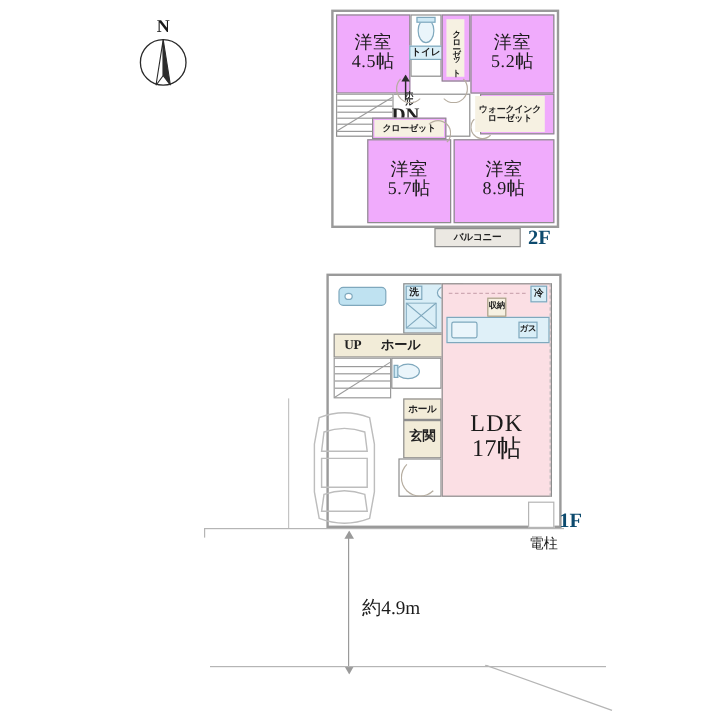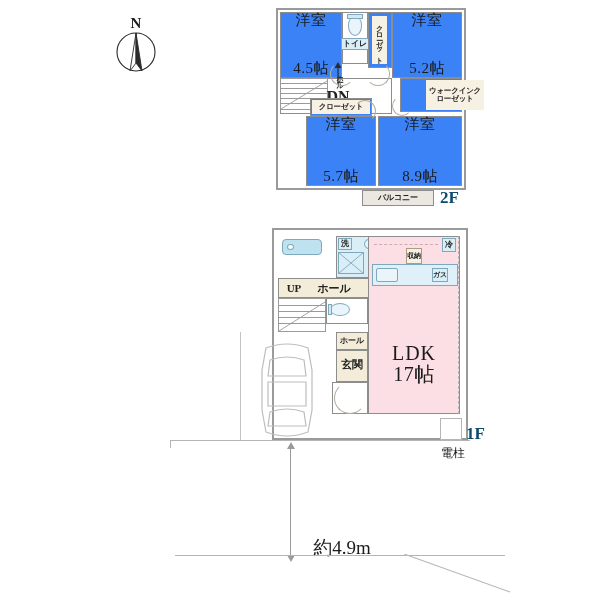--- a/index.html
+++ b/index.html
@@ -15,21 +15,21 @@
   .abs{position:absolute;box-sizing:border-box;}
 
   
   .room{
     position:absolute;box-sizing:border-box;
     border:1.5px solid #8d8d8d;
     display:flex;align-items:center;justify-content:center;
     flex-direction:column;
     line-height:1.05;
   }
-  .tatami{background:#3b82f6;justify-content:space-between;}
+  .tatami{background:#f0abfc;}
   .ldk{background:#fbdfe4;}
   .water{background:#d9eef7;}
   .hall{background:#f2ecd8;}
   .entry{background:#f2ecd8;}
   .white{background:#ffffff;}
   .balcony{background:#ebe8e2;}
 
   .rname{font-size:15px;letter-spacing:.5px;}
   .rsize{font-size:15px;letter-spacing:.5px;}
   .big .rname{font-size:20px;letter-spacing:1px;}
@@ -140,21 +140,21 @@
   </div>
 
   <div class="tag vert" style="left:336px;top:64px;height:28px;font-size:7px;">ホール</div>
   <svg width="14" height="22" viewBox="0 0 14 22" style="position:absolute;left:331px;top:62px;">
     <line x1="7" y1="22" x2="7" y2="4" stroke="#2b2b2b" stroke-width="1.2"></line>
     <polygon points="7,0 3.5,6 10.5,6" fill="#2b2b2b"></polygon>
   </svg>
   <div class="tag" style="left:326px;top:88px;width:24px;font-size:16px;font-family:'Liberation Serif',serif;">DN</div>
 
   <div class="room tatami" style="left:400px;top:78px;width:62px;height:34px;"></div>
-  <div class="chip" style="left:426px;top:80px;width:58px;height:30px;background:#f6f1e2;border:none;font-size:7.5px;">ウォークインクローゼット</div>
+  <div class="chip" style="left:396px;top:80px;width:58px;height:30px;background:#f6f1e2;border:none;font-size:7.5px;">ウォークインクローゼット</div>
 
   <div class="room tatami" style="left:310px;top:98px;width:62px;height:18px;"></div>
   <div class="chip" style="left:312px;top:100px;width:58px;height:14px;background:#f6f1e2;border:none;font-size:7.5px;">クローゼット</div>
 
   <div class="room tatami" style="left:306px;top:116px;width:70px;height:70px;">
     <span class="rname">洋室</span>
     <span class="rsize">5.7帖</span>
   </div>
 
   <div class="room tatami" style="left:378px;top:116px;width:84px;height:70px;">
@@ -251,20 +251,20 @@
   <div class="plaintext" style="left:428px;top:446px;width:50px;font-size:12px;">電柱</div>
 
   <div class="dim-arrow" style="left:290px;top:446px;height:112px;"></div>
   <svg width="10" height="10" viewBox="0 0 10 10" style="position:absolute;left:286px;top:442px;">
     <polygon points="5,0 1,7 9,7" fill="#9a9a9a"></polygon>
   </svg>
   <svg width="10" height="10" viewBox="0 0 10 10" style="position:absolute;left:286px;top:552px;">
     <polygon points="5,10 1,3 9,3" fill="#9a9a9a"></polygon>
   </svg>
 
-  <div class="plaintext" style="left:288px;top:498px;width:108px;font-size:19px;margin-top:38px;">約4.9m</div>
+  <div class="plaintext" style="left:272px;top:498px;width:108px;font-size:16px;">約4.9m</div>
 
   <div class="siteline" style="left:175px;top:555px;width:330px;height:1px;"></div>
   <svg width="120" height="50" viewBox="0 0 120 50" style="position:absolute;left:404px;top:554px;">
     <line x1="0" y1="0" x2="106" y2="38" stroke="#b5b5b5" stroke-width="1.1"></line>
   </svg>
 
 </div>
 
 </body></html>

